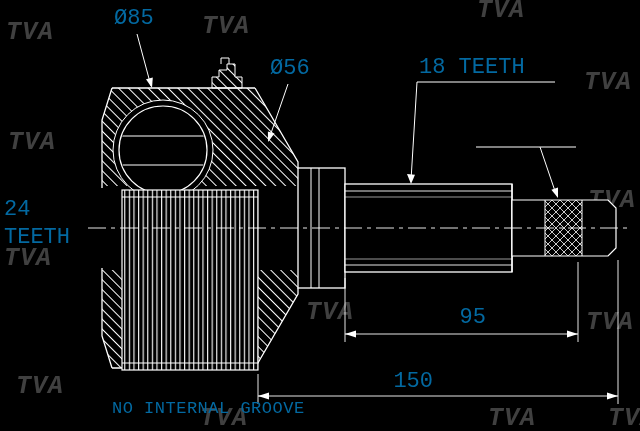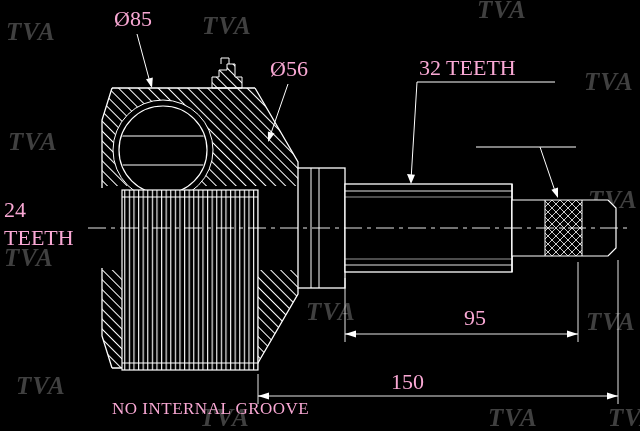--- a/index.html
+++ b/index.html
@@ -1,22 +1,22 @@
 <!DOCTYPE html>
 <html><head>
 <meta charset="utf-8">
 <style>
   *{margin:0;padding:0;box-sizing:border-box}
   html,body{background:#000}
   .stage{position:relative;width:640px;height:431px;background:#000;overflow:hidden;
-         font-family:Liberation Serif, serif}
+         font-family:Liberation Mono, monospace}
   .wm{position:absolute;z-index:1;color:#404040;font-weight:bold;font-style:italic;
       font-size:25px;letter-spacing:1px;white-space:nowrap;user-select:none}
   .stage svg{position:absolute;left:0;top:0;z-index:2}
-  .lbl{position:absolute;z-index:3;color:#f9a8d4;font-size:22px;white-space:nowrap}
+  .lbl{position:absolute;z-index:3;color:#0369a1;font-size:22px;white-space:nowrap}
   .lbl.center{text-align:right}
   .lbl .stack-line{line-height:28px;text-align:left}
   .note{font-size:17px;letter-spacing:.5px}
 </style>
 </head>
 <body>
 
 <div class="stage">
 
   <span class="wm" style="left:6px;top:18px">TVA</span>
@@ -122,26 +122,26 @@
       <polygon points="618,396 607,392.5 607,399.5"></polygon>
     </g>
 
     <line x1="88" y1="228" x2="632" y2="228" stroke="#fff" stroke-width="0.9" stroke-dasharray="18 5 4 5"></line>
   </svg>
 
   <div class="lbl" style="left:114px;top:6px">Ø85</div>
 
   <div class="lbl" style="left:270px;top:56px">Ø56</div>
 
-  <div class="lbl" style="left:419px;top:55px">32 TEETH</div>
+  <div class="lbl" style="left:419px;top:55px">18 TEETH</div>
 
 
   <div class="lbl" style="left:4px;top:196px;width:92px">
     <div class="stack-line">24</div>
     <div class="stack-line">TEETH</div>
   </div>
 
   <div class="lbl center" style="left:436px;top:305px;width:50px">95</div>
 
-  <div class="lbl center" style="left:372px;top:369px;width:52px">150</div>
+  <div class="lbl center" style="left:381px;top:369px;width:52px">150</div>
 
   <div class="lbl note" style="left:112px;top:399px">NO INTERNAL GROOVE</div>
 </div>
 
 </body></html>

